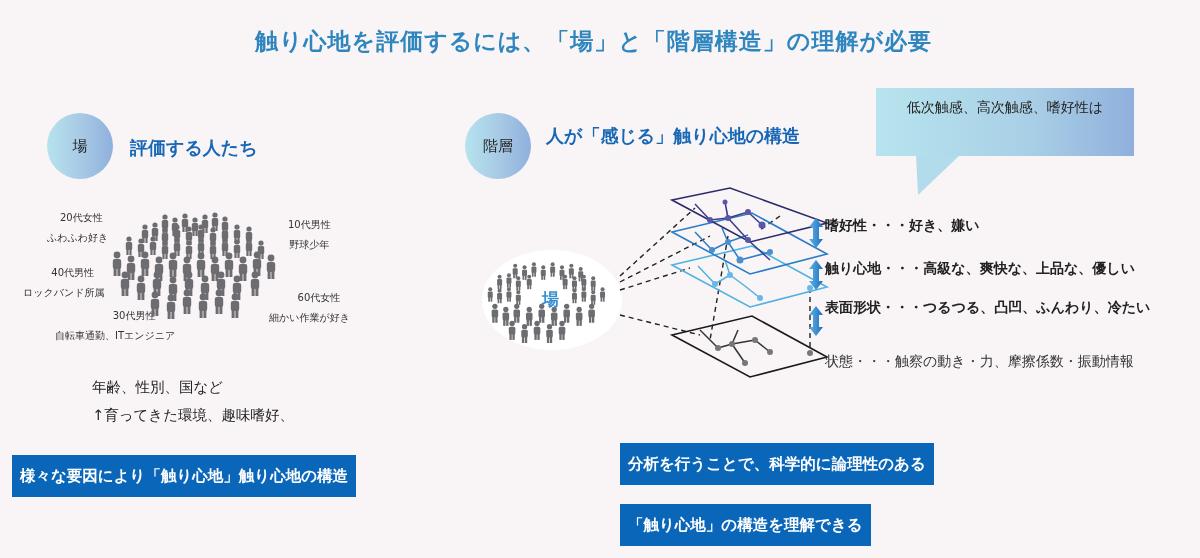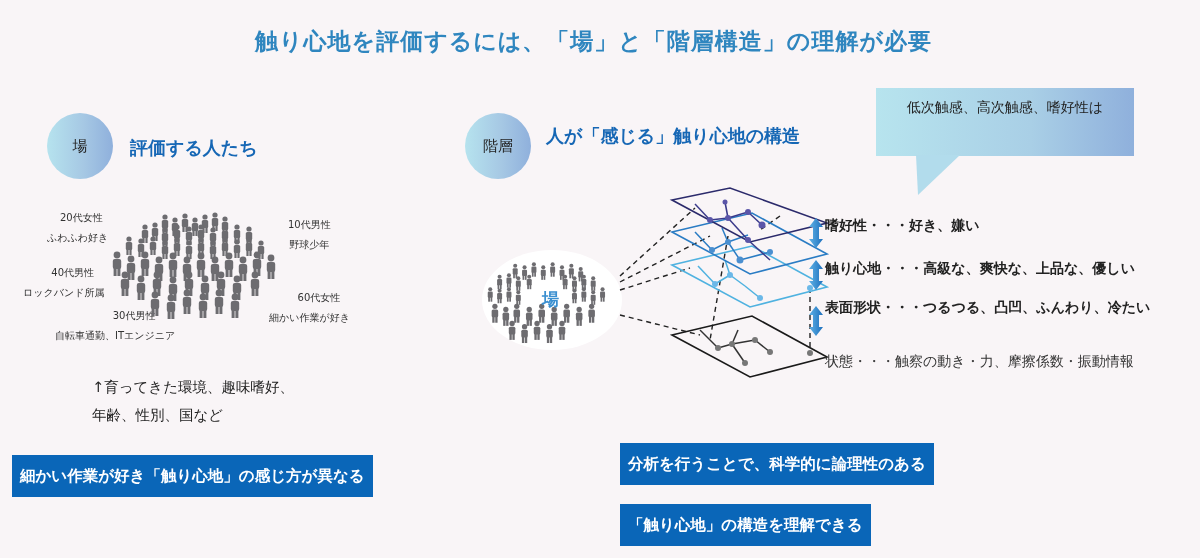--- a/index.html
+++ b/index.html
@@ -144,25 +144,25 @@
     <use href="#personL" x="50" y="90"></use>
       <use href="#personL" x="66" y="93"></use>
       <use href="#personL" x="82" y="88"></use>
       <use href="#personL" x="98" y="92"></use>
       <use href="#personL" x="114" y="88"></use>
       <use href="#personL" x="130" y="92"></use>
   </g>
 </svg>
 
 <div class="abs note-text" style="left:92px; top:373px;">
+  <div>年齢、性別、国など</div>
   <div>↑育ってきた環境、趣味嗜好、</div>
-  <div>年齢、性別、国など</div>
-</div>
-
-<div class="abs blue-banner" style="left:12px; top:455px;">細かい作業が好き「触り心地」の感じ方が異なる</div>
+</div>
+
+<div class="abs blue-banner" style="left:12px; top:455px;">様々な要因により「触り心地」触り心地の構造</div>
 
 <div class="abs circle-badge" style="left:465px; top:113px;">
   <span>階層</span>
 </div>
 <div class="abs section-heading" style="left:546px; top:124px;">人が「感じる」触り心地の構造</div>
 
 <div class="abs speech">
   <div>低次触感、高次触感、嗜好性は</div>
 </div>
 <svg class="abs" style="left:912px; top:155px;" width="60" height="42">

